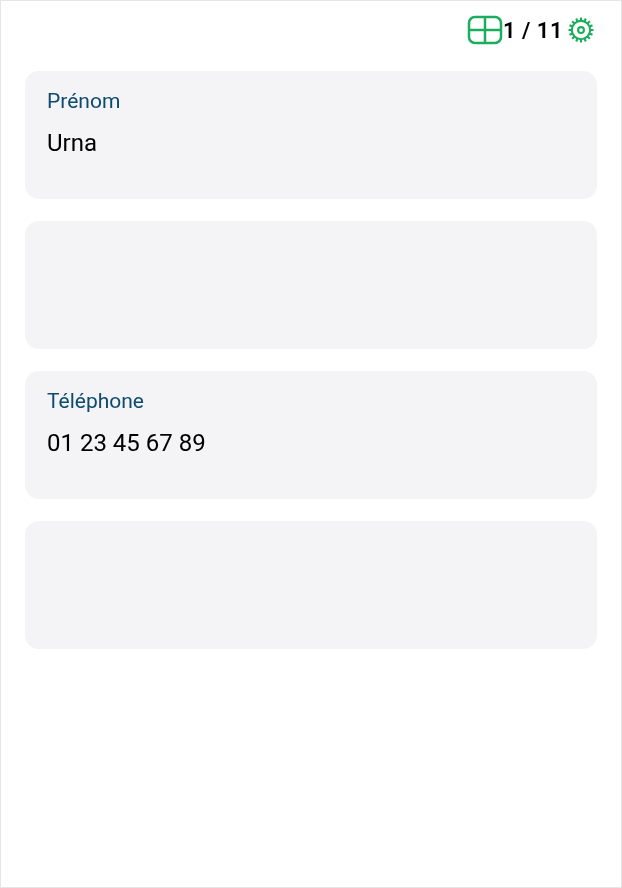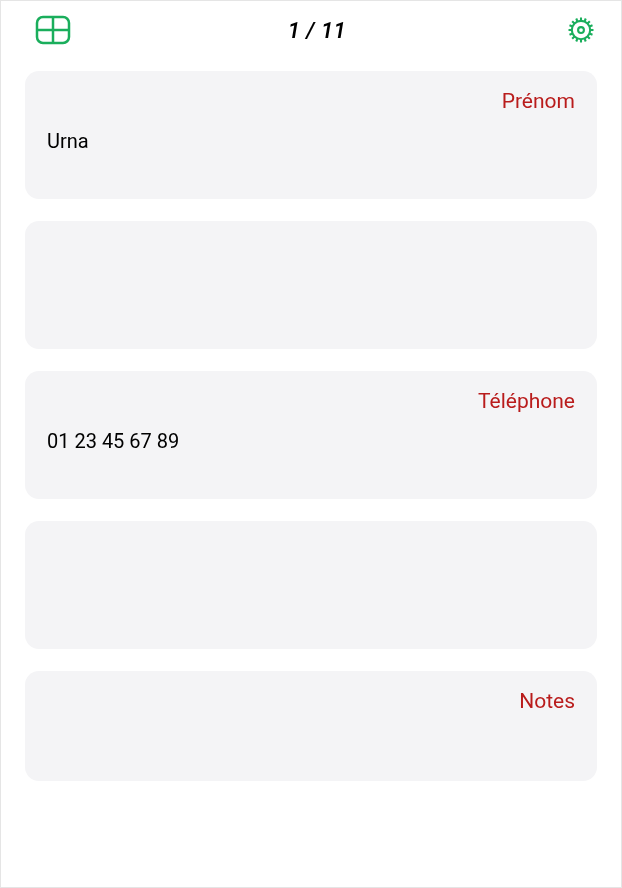--- a/index.html
+++ b/index.html
@@ -11,23 +11,22 @@
       width: 622px;
       height: 888px;
       background: #ffffff;
       font-family: -apple-system, BlinkMacSystemFont, "Segoe UI", Roboto, Helvetica, Arial, sans-serif;
       overflow: hidden;
       border: 1px solid #e5e5e5;
     }
     .header {
       display: flex;
       align-items: center;
-      justify-content: space-between;
+      justify-content: flex-end;
       padding: 14px 22px 14px 34px;
-      font-style: italic;
     }
     .header-icon {
       width: 36px;
       height: 30px;
       display: flex;
       align-items: center;
       justify-content: center;
       cursor: pointer;
     }
     .header-icon svg {
@@ -50,27 +49,26 @@
       background: #f4f4f6;
       border-radius: 14px;
       padding: 18px 22px 22px 22px;
       min-height: 128px;
       display: flex;
       flex-direction: column;
       justify-content: flex-start;
     }
     .card-label {
       font-size: 21px;
-      color: #b91c1c;
+      color: #0c4a6e;
       margin-bottom: 16px;
       font-weight: 400;
-      text-align: right;
     }
     .card-value {
-      font-size: 20px;
+      font-size: 24px;
       color: #000;
       font-weight: 400;
       border: none;
       background: transparent;
       outline: none;
       width: 100%;
       padding: 0;
       font-family: inherit;
     }
     .card.notes {
@@ -124,18 +122,14 @@
   </div>
 
   <div class="card">
     <div class="card-label">Téléphone</div>
     <input class="card-value" value="01 23 45 67 89" style="">
   </div>
 
   <div class="card">
   </div>
 
-  <div class="card notes">
-    <div class="card-label">Notes</div>
-    <input class="card-value" value="" style="">
-  </div>
 
 </div>
 
 </body></html>

